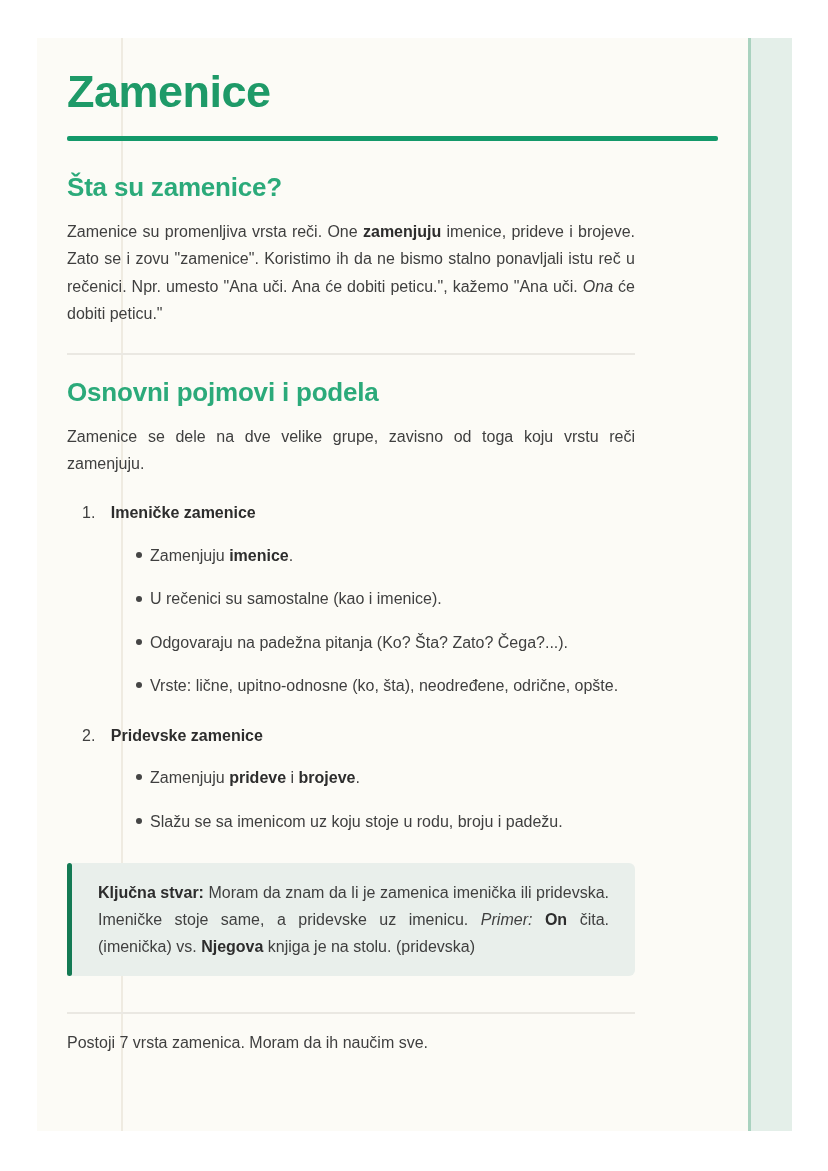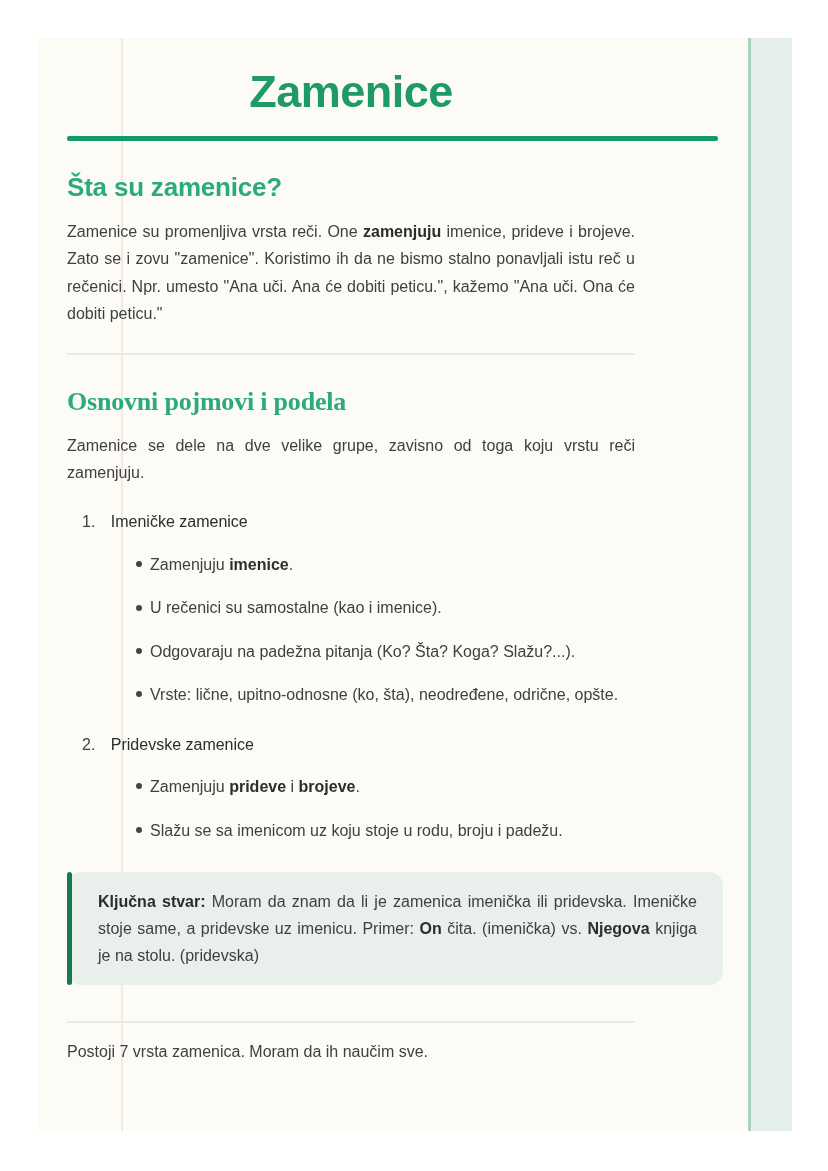--- a/index.html
+++ b/index.html
@@ -56,37 +56,36 @@
     position: relative;
     padding: 30px 0 0 30px;
     width: 598px;
   }
   h1.doc-title {
     font-size: 45px;
     line-height: 1.05;
     font-weight: 700;
     color: var(--title-green);
     letter-spacing: -0.5px;
-    text-align: center;
   }
   .title-rule {
     width: 651px;
     height: 5px;
     background: var(--rule-green);
     margin-top: 21px;
     border-radius: 2px;
   }
   h2.section-heading {
     font-size: 26px;
     font-weight: 700;
     color: var(--heading-green);
     letter-spacing: -0.2px;
   }
   .s1 h2 { margin-top: 31px; }
-  .s2 h2 { margin-top: 32px; font-family: Liberation Serif, serif; }
+  .s2 h2 { margin-top: 22px; }
   .s3 h2 { margin-top: 20px; }
   p.body-par {
     width: 568px;
     font-size: 16px;
     line-height: 1.7;
     color: var(--body-text);
     text-align: justify;
     margin-top: 15px;
   }
   p.no-justify { text-align: left; }
@@ -98,21 +97,21 @@
   .divider.d1 { margin-top: 26px; }
   .divider.d2 { margin-top: 36px; }
   .num-row {
     margin-top: 23px;
     padding-left: 15px;
     font-size: 16px;
     line-height: 1.6;
     color: var(--body-text);
   }
   .num-row .num { font-weight: 400; }
-  .num-row .item-title { font-weight: 400; color: var(--bold-text); padding-left: 11px; }
+  .num-row .item-title { font-weight: 700; color: var(--bold-text); padding-left: 11px; }
   ul.bullets {
     list-style: none;
     margin-top: 9px;
     width: 568px;
   }
   ul.bullets li {
     position: relative;
     padding-left: 83px;
     margin-top: 17px;
     font-size: 16px;
@@ -125,42 +124,42 @@
     left: 69px;
     top: 0.58em;
     width: 6px;
     height: 6px;
     border-radius: 50%;
     background: #454545;
   }
   .callout {
     position: relative;
     margin-top: 28px;
-    width: 656px;
+    width: 568px;
     background: var(--callout-bg);
-    border-radius: 14px;
+    border-radius: 6px;
     padding: 16px 26px 16px 31px;
   }
   .callout-bar {
     position: absolute;
     left: 0;
     top: 0;
     bottom: 0;
     width: 5px;
     border-radius: 4px;
     background: var(--callout-bar);
   }
   .callout-text {
     font-size: 16px;
     line-height: 1.7;
     color: var(--body-text);
     text-align: justify;
   }
   .b { font-weight: 700; color: var(--bold-text); }
-  .i { }
+  .i { font-style: italic; }
   .watermark {
     position: absolute;
     top: 1064px;
     right: 14px;
     font-size: 12px;
     color: var(--watermark);
     z-index: 3;
     margin-top: 48px;
   }
 </style>
@@ -187,21 +186,21 @@
       <h2 class="section-heading">Osnovni pojmovi i podela</h2>
       <p class="body-par">Zamenice se dele na dve velike grupe, zavisno od toga koju vrstu reči zamenjuju.</p>
 
       <div class="num-row">
         <span class="num">1.</span>
         <span class="item-title">Imeničke zamenice</span>
       </div>
       <ul class="bullets">
         <li><span>Zamenjuju </span><span class="b">imenice</span><span>.</span></li>
         <li><span>U rečenici su samostalne (kao i imenice).</span></li>
-        <li><span>Odgovaraju na padežna pitanja (Ko? Šta? Koga? Slažu?...).</span></li>
+        <li><span>Odgovaraju na padežna pitanja (Ko? Šta? Zato? Čega?...).</span></li>
         <li><span>Vrste: lične, upitno-odnosne (ko, šta), neodređene, odrične, opšte.</span></li>
       </ul>
 
       <div class="num-row">
         <span class="num">2.</span>
         <span class="item-title">Pridevske zamenice</span>
       </div>
       <ul class="bullets">
         <li><span>Zamenjuju </span><span class="b">prideve</span><span> i </span><span class="b">brojeve</span><span>.</span></li>
         <li><span>Slažu se sa imenicom uz koju stoje u rodu, broju i padežu.</span></li>

